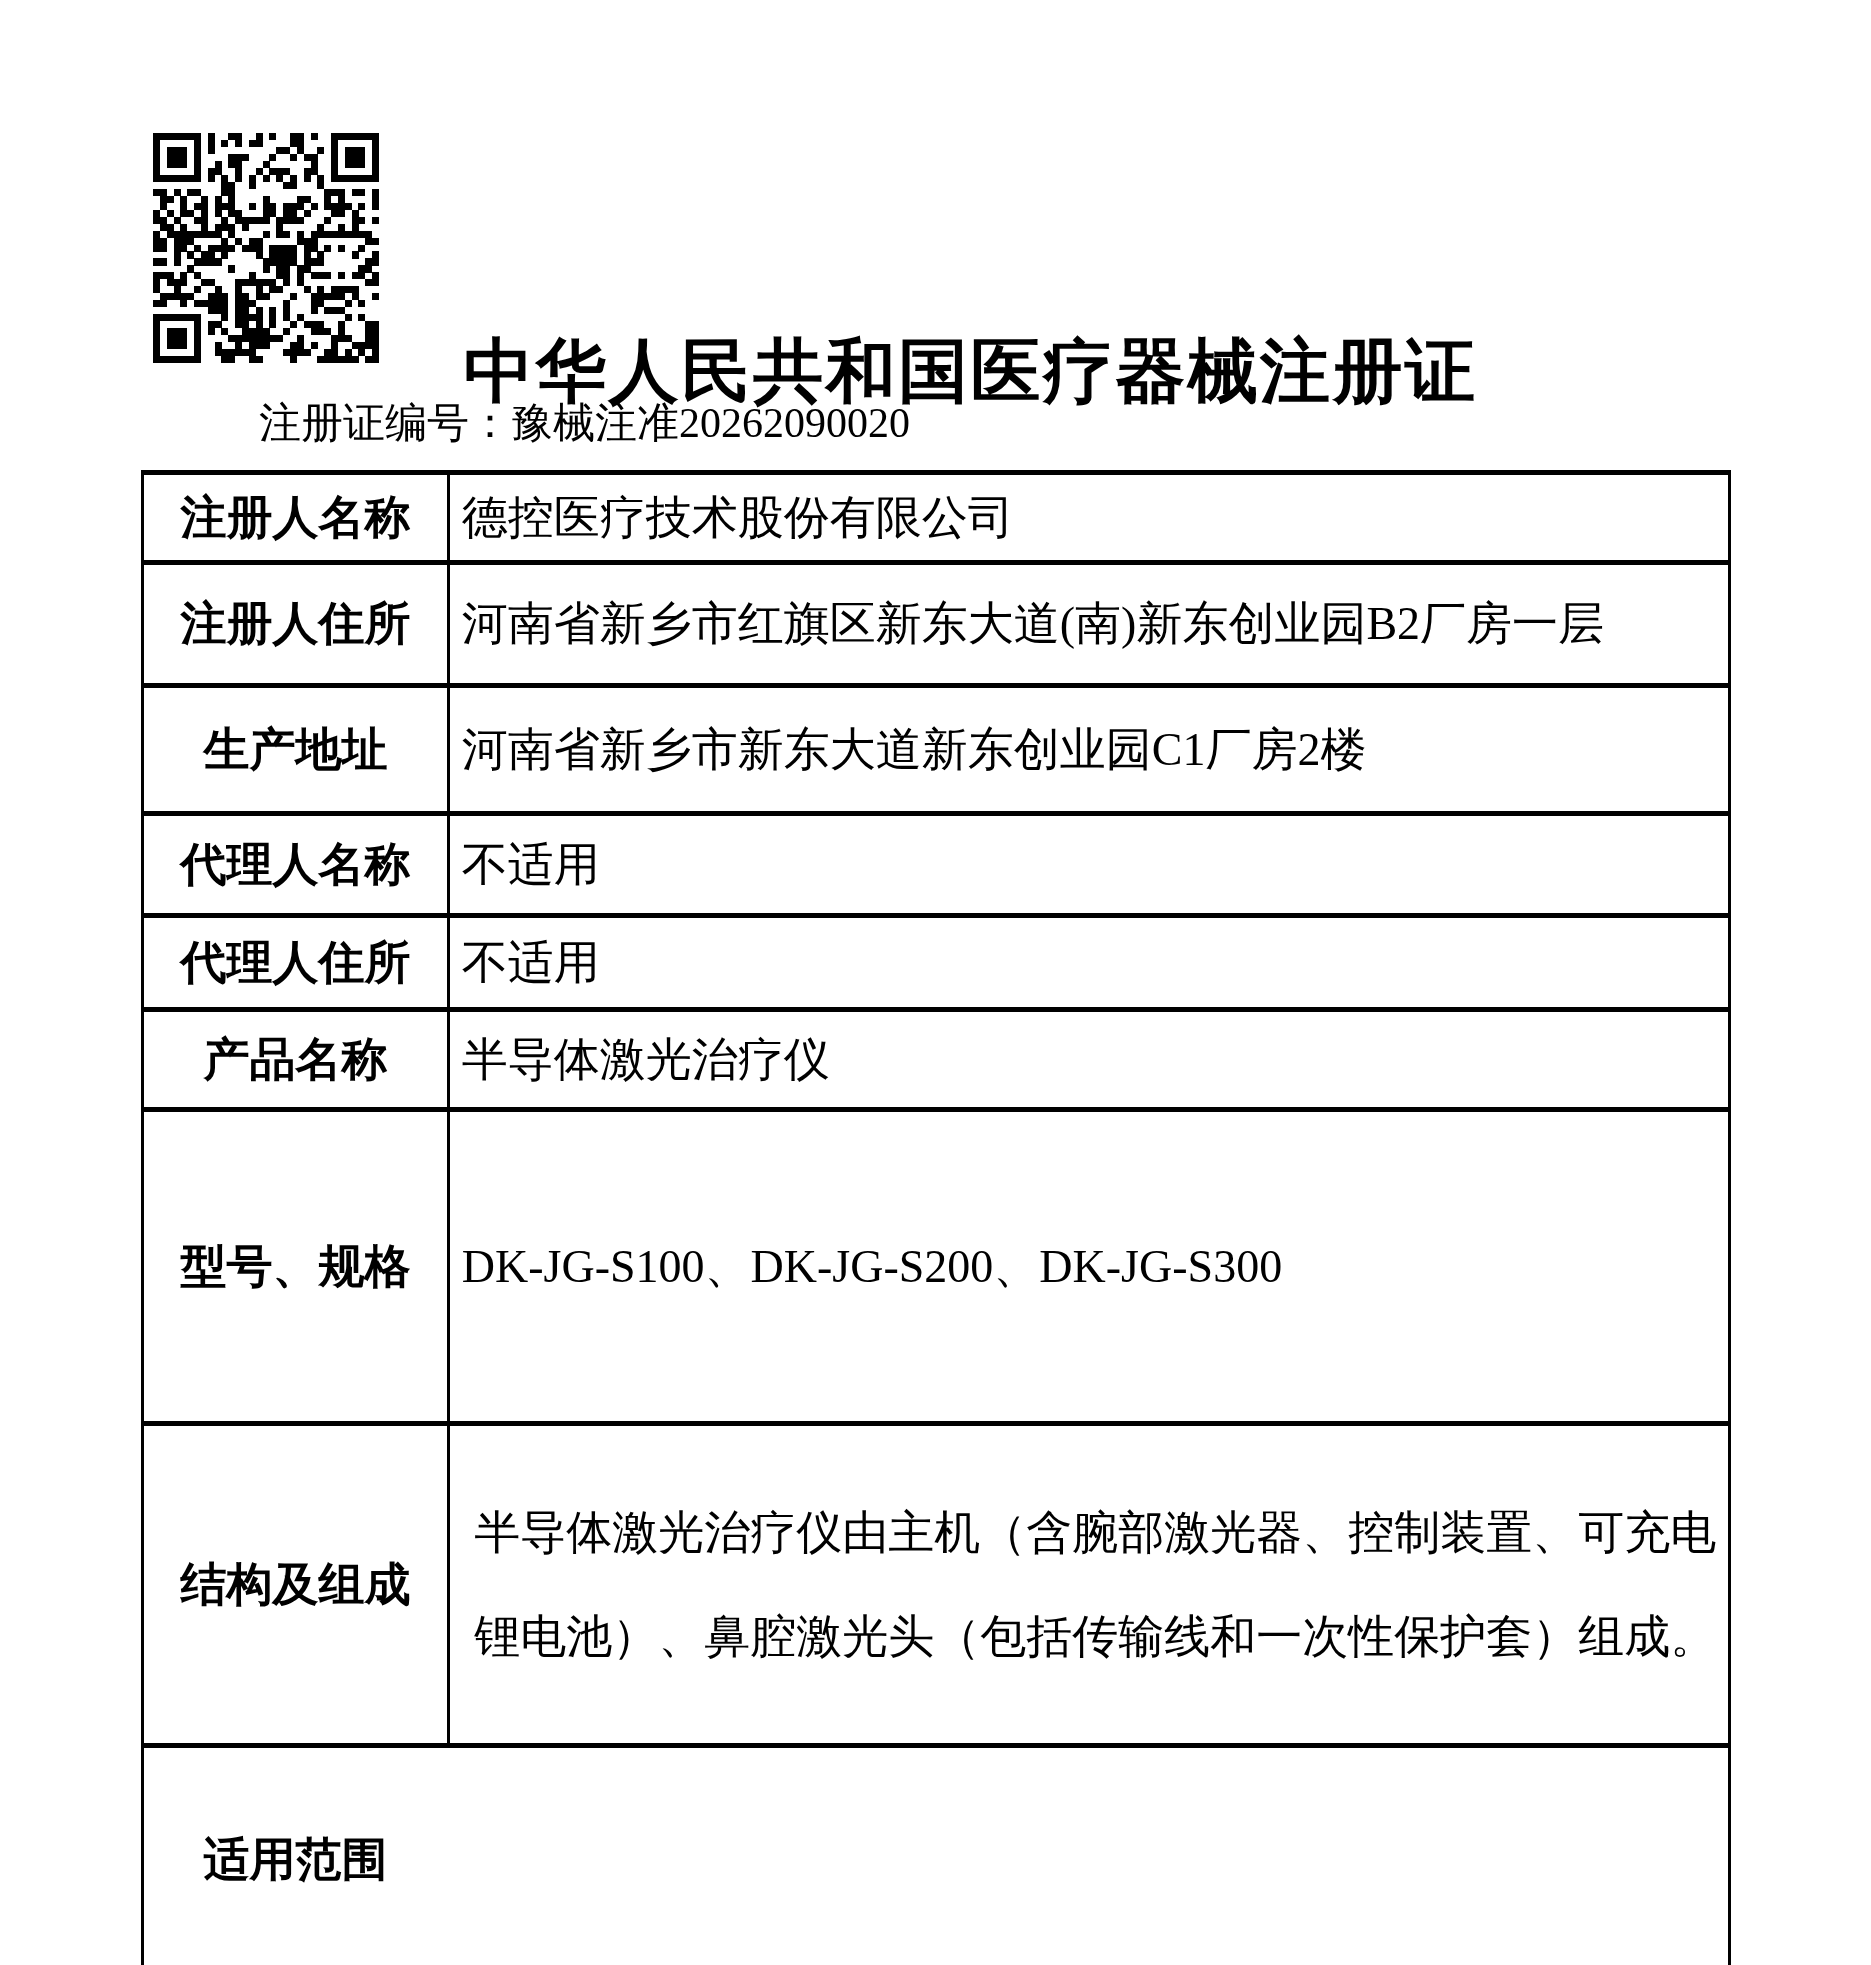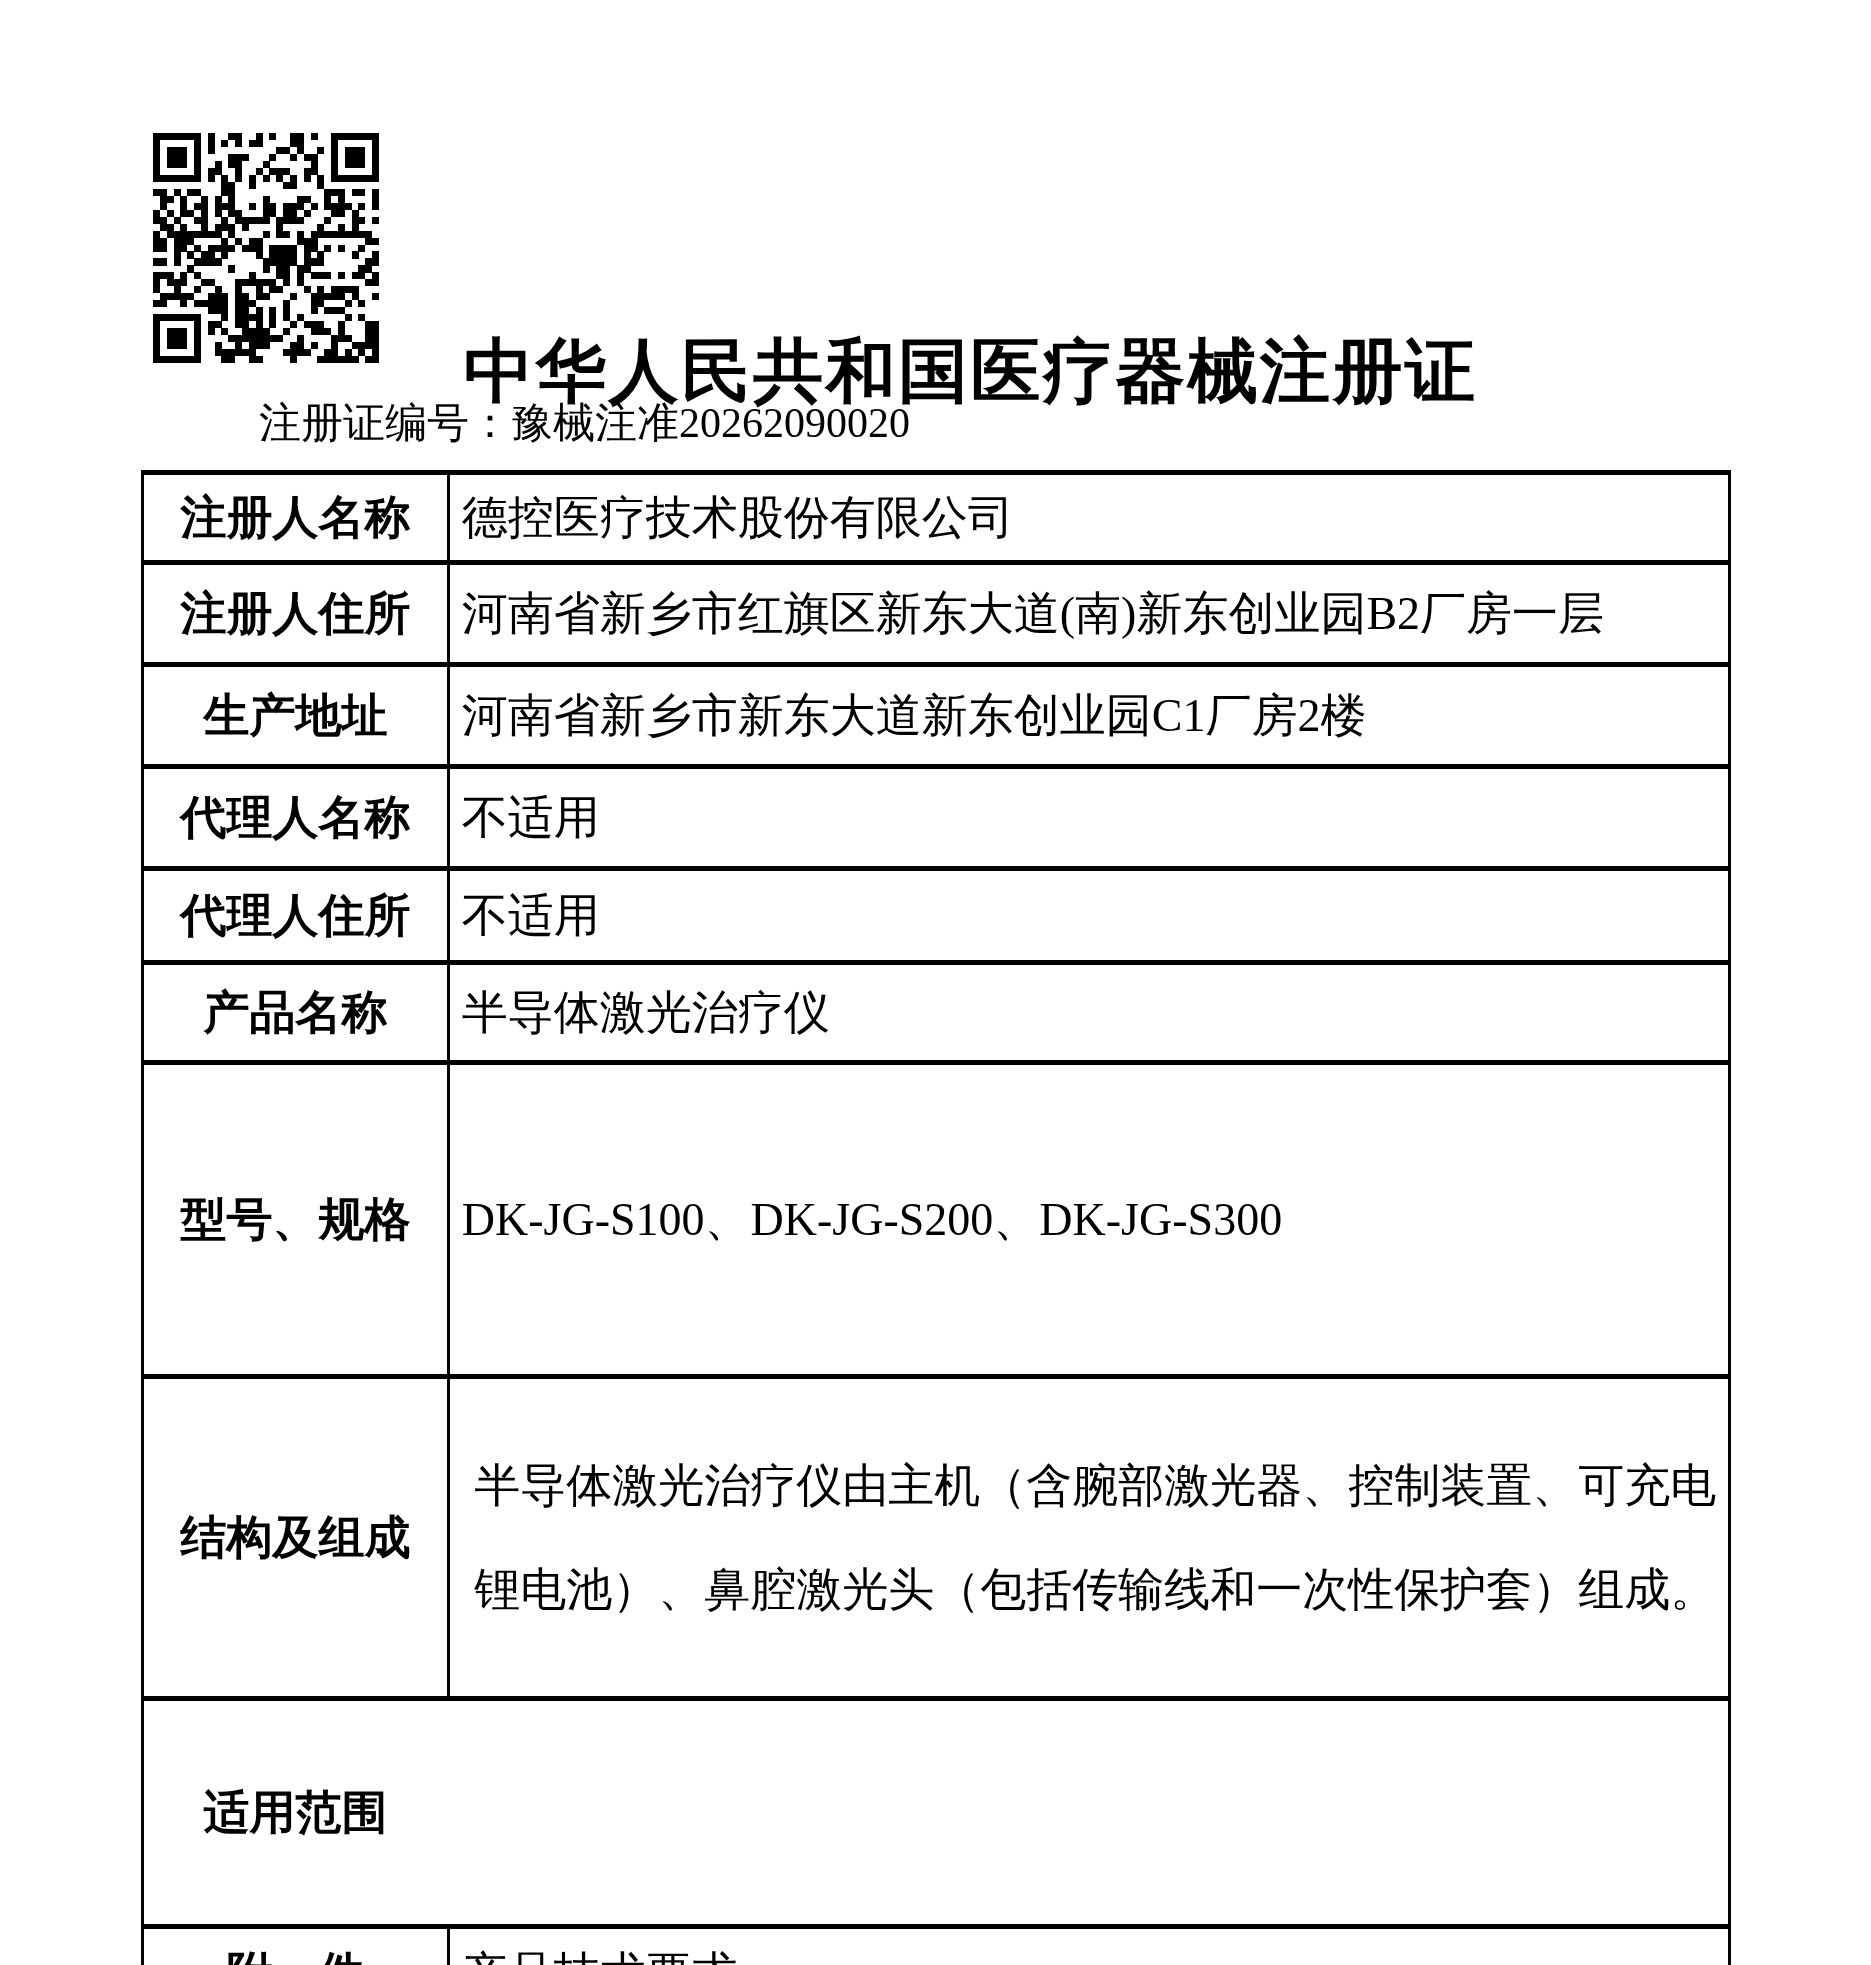--- a/index.html
+++ b/index.html
@@ -40,21 +40,21 @@
     font-family:"Liberation Sans","DejaVu Sans",sans-serif;
     font-weight:700;font-size:46px;
     text-align:center;white-space:pre;
   }
   .cell-value{
     flex:1;border-left:3.1px solid #000;
     display:flex;align-items:center;
     padding:3.9px 11.8px;box-sizing:border-box;
     font-size:46px;line-height:2.25;text-align:right;
   }
-  .h1{height:90px}.h2{height:102px}.h3{height:102px}.h4{height:102px}
+  .h1{height:90px}.h2{height:123px}.h3{height:128px}.h4{height:102px}
   .h5{height:94px}.h6{height:100px}.h7{height:314px}.h8{height:322px}
   .h9{height:228px}.h10{height:94px}
 </style>
 </head>
 <body>
 
 <div class="abs qr" id="qrbox">
     <svg xmlns="http://www.w3.org/2000/svg" viewBox="0 0 575 585" shape-rendering="crispEdges">
       <rect x="0.0" y="0.0" width="17.8" height="18.1" fill="#000"></rect>
       <rect x="17.4" y="0.0" width="17.8" height="18.1" fill="#000"></rect>

